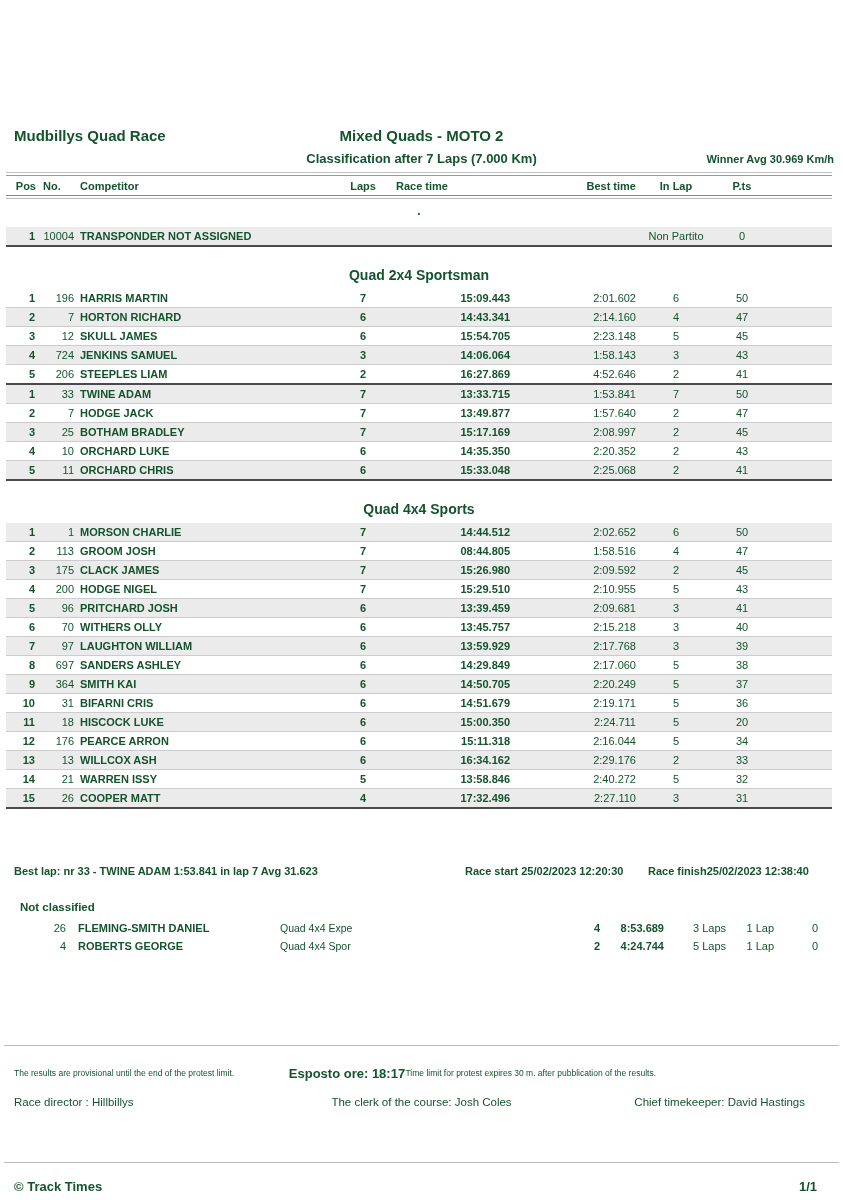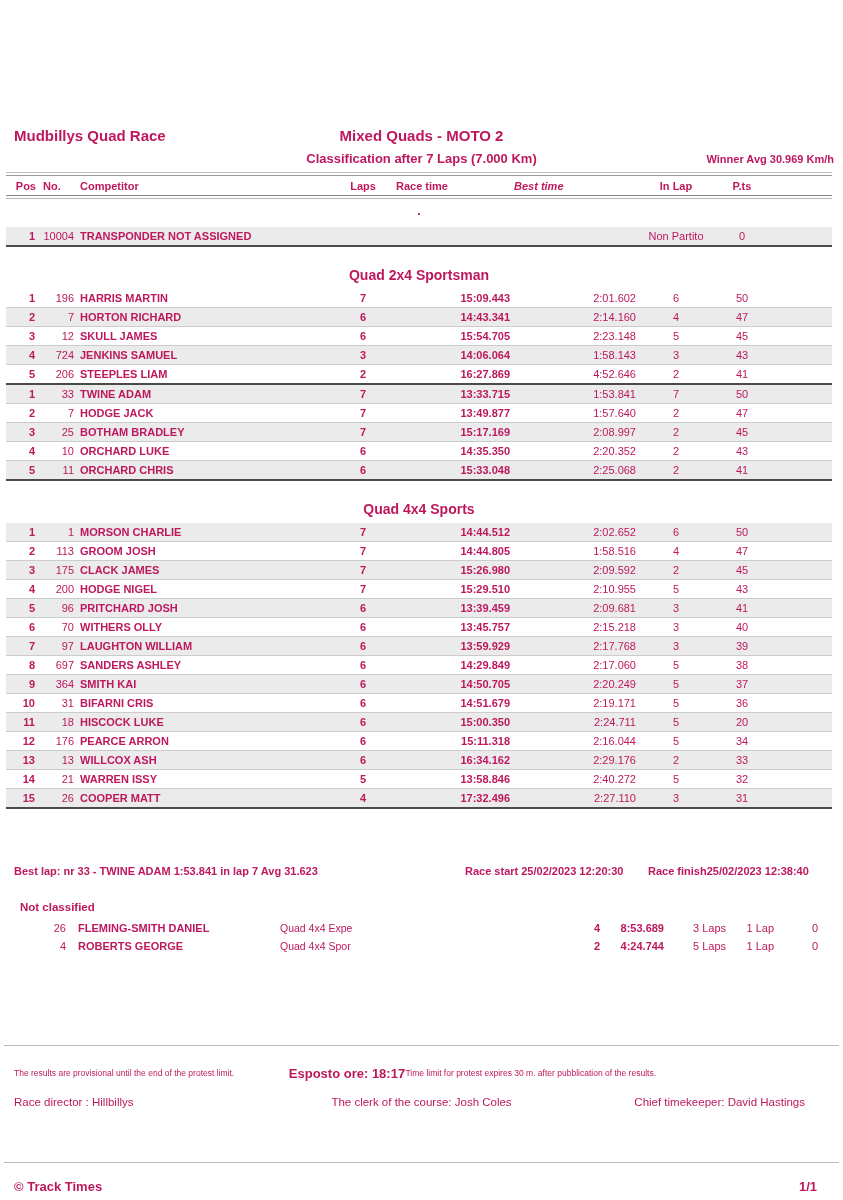--- a/index.html
+++ b/index.html
@@ -1,18 +1,18 @@
 <!DOCTYPE html>
 <html><head>
 <meta charset="utf-8">
 <style>
   html,body { margin:0; padding:0; background:#e8e8e8; }
   .page {
     position:relative; width:843px; height:1200px; margin:0 auto;
-    background:#ffffff; color:#be185d;
+    background:#ffffff; color:#14532d;
     font-family:"Liberation Sans", sans-serif;
     overflow:hidden;
   }
   
   .top-header { position:absolute; top:127px; left:0; width:843px; }
   .title-line { position:relative; height:18px; }
   .event-title { position:absolute; left:14px; top:0; font-size:15px; font-weight:bold; }
   .race-title  { position:absolute; left:0; width:100%; text-align:center; top:0; font-size:15px; font-weight:bold; }
   .sub-line { position:relative; height:16px; margin-top:6px; }
   .classification { position:absolute; left:0; width:100%; text-align:center; top:0; font-size:13px; font-weight:bold; }
@@ -44,21 +44,21 @@
   .c-laps{ text-align:center; font-weight:bold; }
   .c-race{ text-align:right; padding-right:4px; font-weight:bold; }
   .c-best{ text-align:right; padding-right:4px; }
   .c-inlap{ text-align:center; }
   .c-pts { text-align:center; }
   .h-pos { text-align:right; padding-right:4px; }
   .h-no  { padding-left:3px; }
   .h-comp{ padding-left:4px; }
   .h-laps{ text-align:center; }
   .h-race{ text-align:left; padding-right:4px; }
-  .h-best{ text-align:left; padding-right:4px;font-style:italic; }
+  .h-best{ text-align:right; padding-right:4px; }
   .h-inlap{ text-align:center; }
   .h-pts { text-align:center; }
 
   
   .summary { position:absolute; top:865px; left:0; width:843px; height:16px; font-size:11px; font-weight:bold; }
   .best-lap   { position:absolute; left:14px; top:0; }
   .race-start { position:absolute; left:465px; top:0; }
   .race-finish{ position:absolute; left:648px; top:0; }
 
   
@@ -267,21 +267,21 @@
             <div class="c-best">2:02.652</div>
             <div class="c-inlap">6</div>
             <div class="c-pts">50</div>
             <div></div>
           </div>
           <div class="grid-row row">
             <div class="c-pos">2</div>
             <div class="c-no">113</div>
             <div class="c-comp">GROOM JOSH</div>
             <div class="c-laps">7</div>
-            <div class="c-race">14:44.805</div>
+            <div class="c-race">08:44.805</div>
             <div class="c-best">1:58.516</div>
             <div class="c-inlap">4</div>
             <div class="c-pts">47</div>
             <div></div>
           </div>
           <div class="grid-row row shaded">
             <div class="c-pos">3</div>
             <div class="c-no">175</div>
             <div class="c-comp">CLACK JAMES</div>
             <div class="c-laps">7</div>

